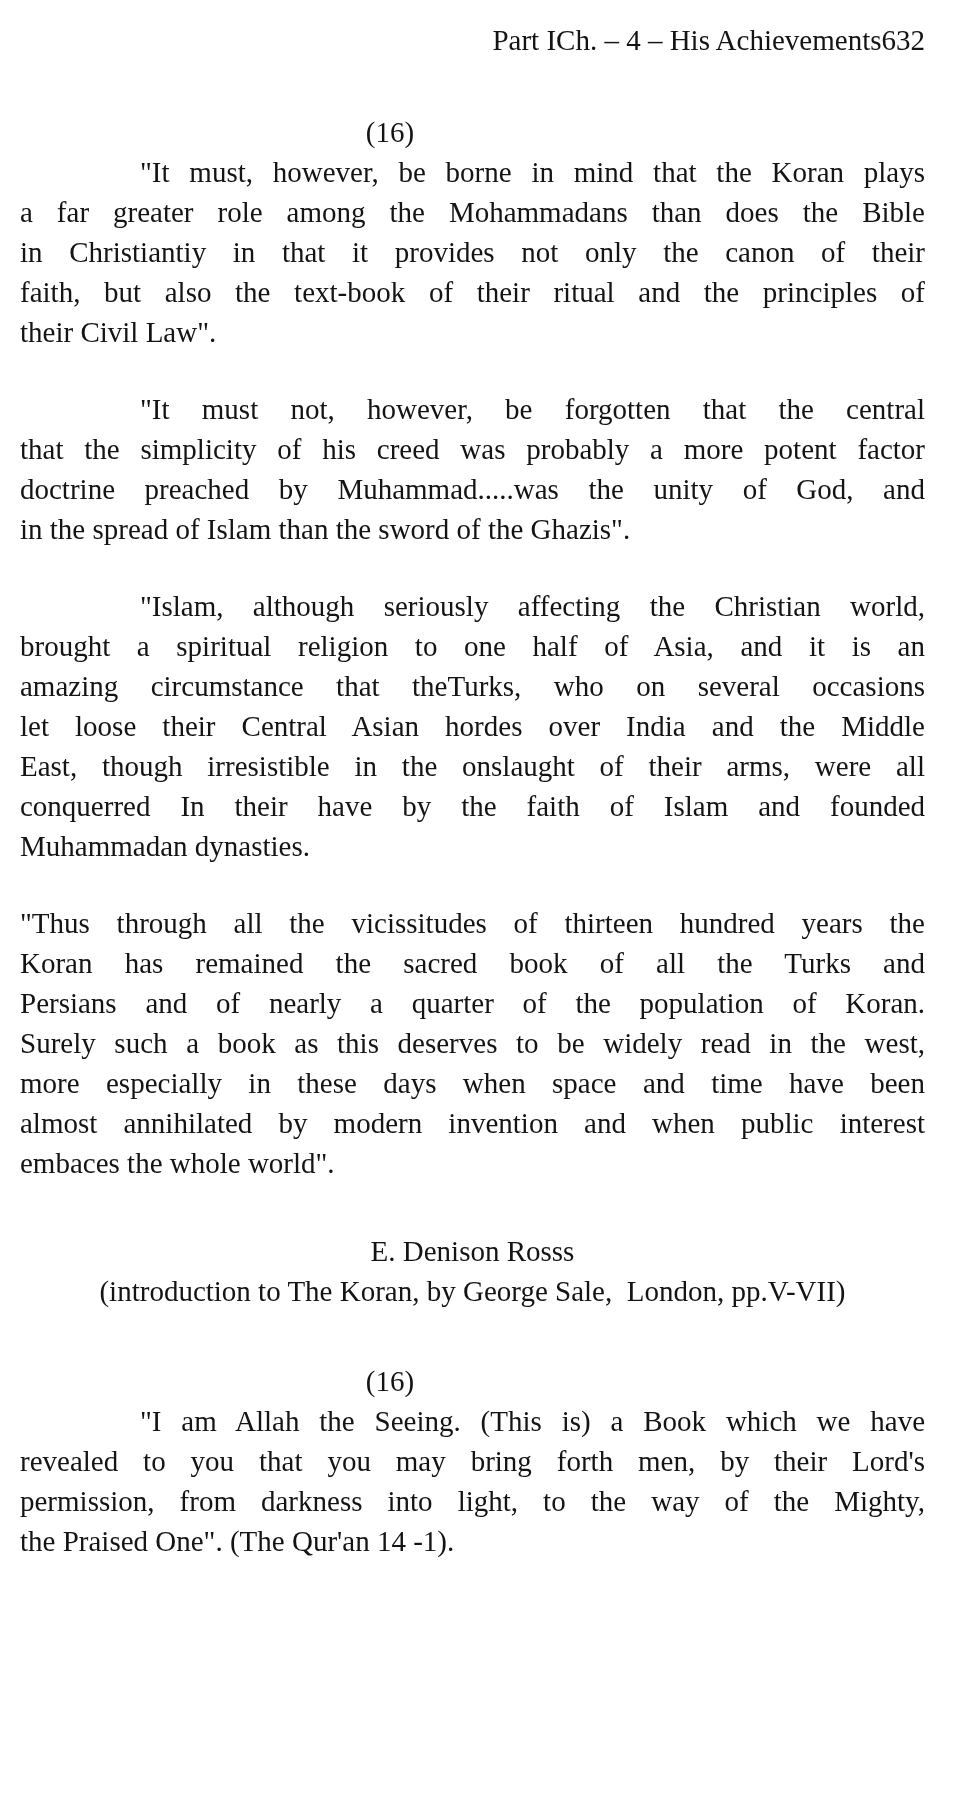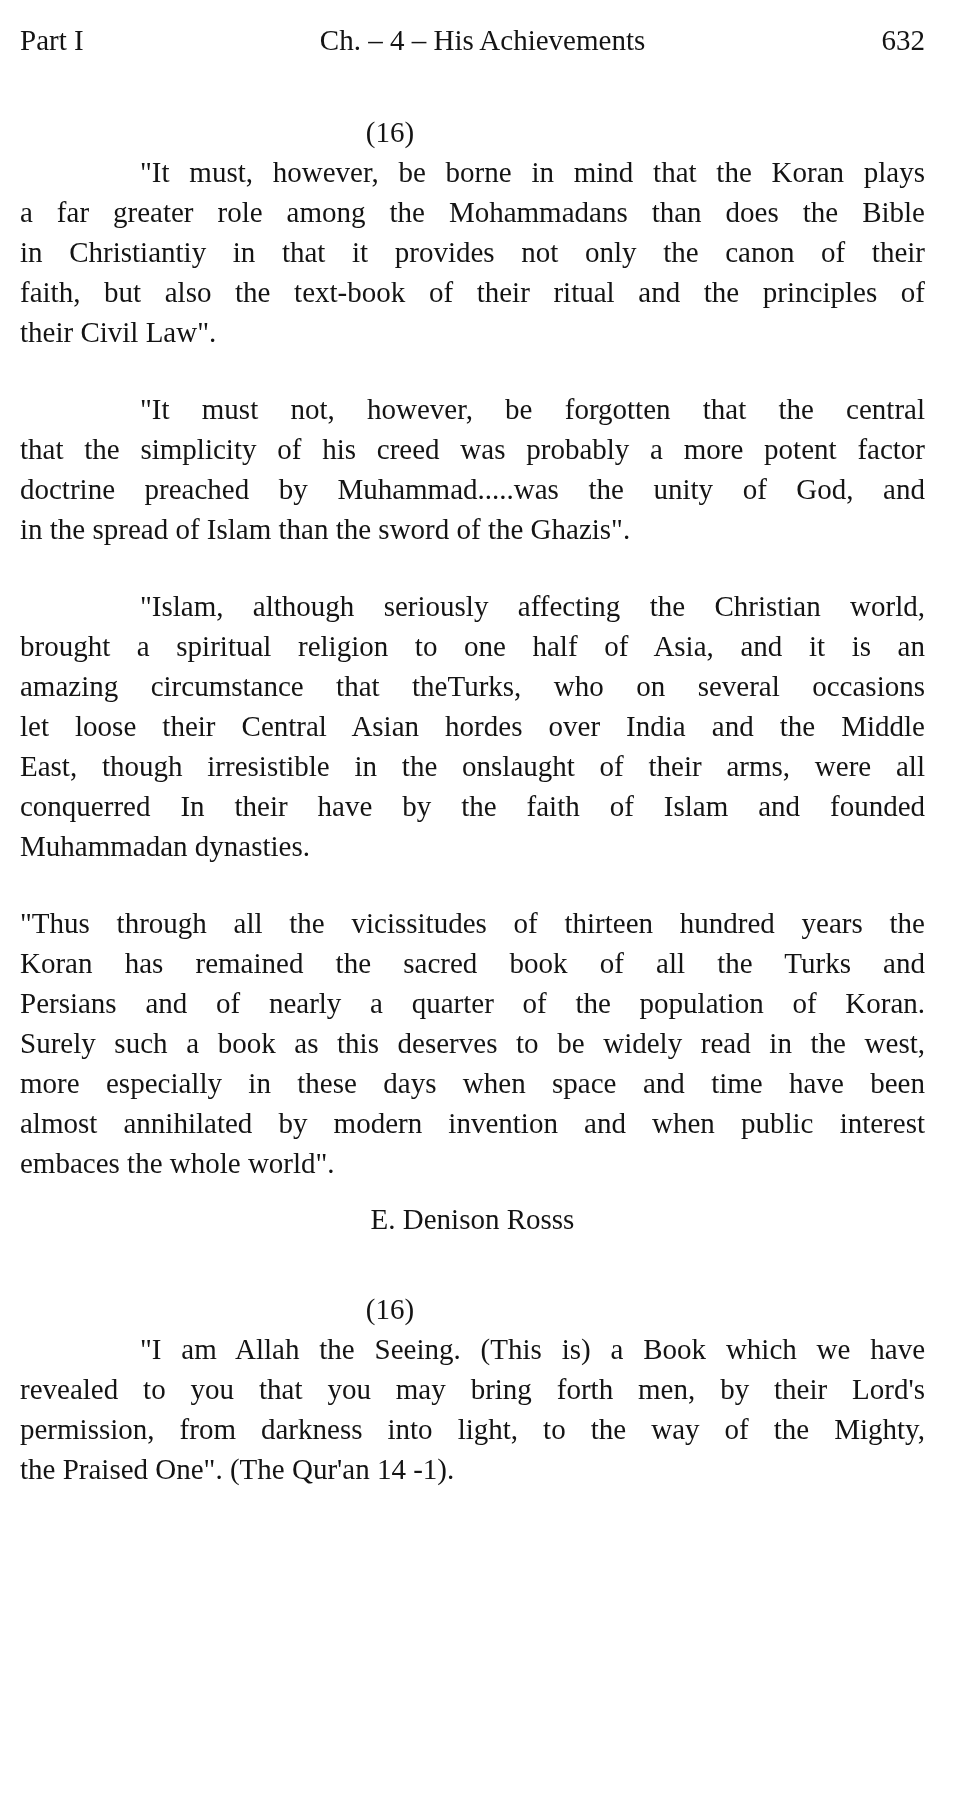--- a/index.html
+++ b/index.html
@@ -16,21 +16,21 @@
   }
   .page {
     box-sizing: border-box;
     width: 960px;
     height: 1796px;
     padding: 22px 35px 0 20px;
     background: #ffffff;
   }
   .page-header {
     display: flex;
-    justify-content: space-between;
+    justify-content: flex-end;
     align-items: baseline;
     font-size: 29px;
     line-height: 36px;
     margin-bottom: 54px;
   }
   .body-text {
     font-size: 29px;
     line-height: 40px;
   }
   .section + .section { margin-top: 50px; }
@@ -41,21 +41,21 @@
   }
   .paragraph + .paragraph { margin-top: 37px; }
   .line {
     text-align: justify;
     text-align-last: justify;
   }
   .line.last { text-align-last: auto; }
   .line.first-indent { text-indent: 120px; }
   .attribution {
     text-align: center;
-    margin-top: 16px;
+    margin-top: 48px;
     line-height: 40px;
   }
   .citation {
     text-align: center;
     line-height: 40px;
     white-space: pre;
   }
 </style>
 </head>
 <body>
@@ -94,20 +94,21 @@
         <div class="paragraph">
           <div class="line">"Thus through all the vicissitudes of thirteen hundred years the</div>
           <div class="line">Koran has remained the sacred book of all the Turks and</div>
           <div class="line">Persians and of nearly a quarter of the population of Koran.</div>
           <div class="line">Surely such a book as this deserves to be widely read in the west,</div>
           <div class="line">more especially in these days when space and time have been</div>
           <div class="line">almost annihilated by modern invention and when public interest</div>
           <div class="line last">embaces the whole world".</div>
         </div>
         <div class="attribution">E. Denison Rosss</div>
+        <div class="citation">(introduction to The Koran, by George Sale,  London, pp.V-VII)</div>
       </section>
       <section class="section">
         <div class="section-number">(16)</div>
         <div class="paragraph">
           <div class="line first-indent">"I am Allah the Seeing. (This is) a Book which we have</div>
           <div class="line">revealed to you that you may bring forth men, by their Lord's</div>
           <div class="line">permission, from darkness into light, to the way of the Mighty,</div>
           <div class="line last">the Praised One". (The Qur'an 14 -1).</div>
         </div>
       </section>

